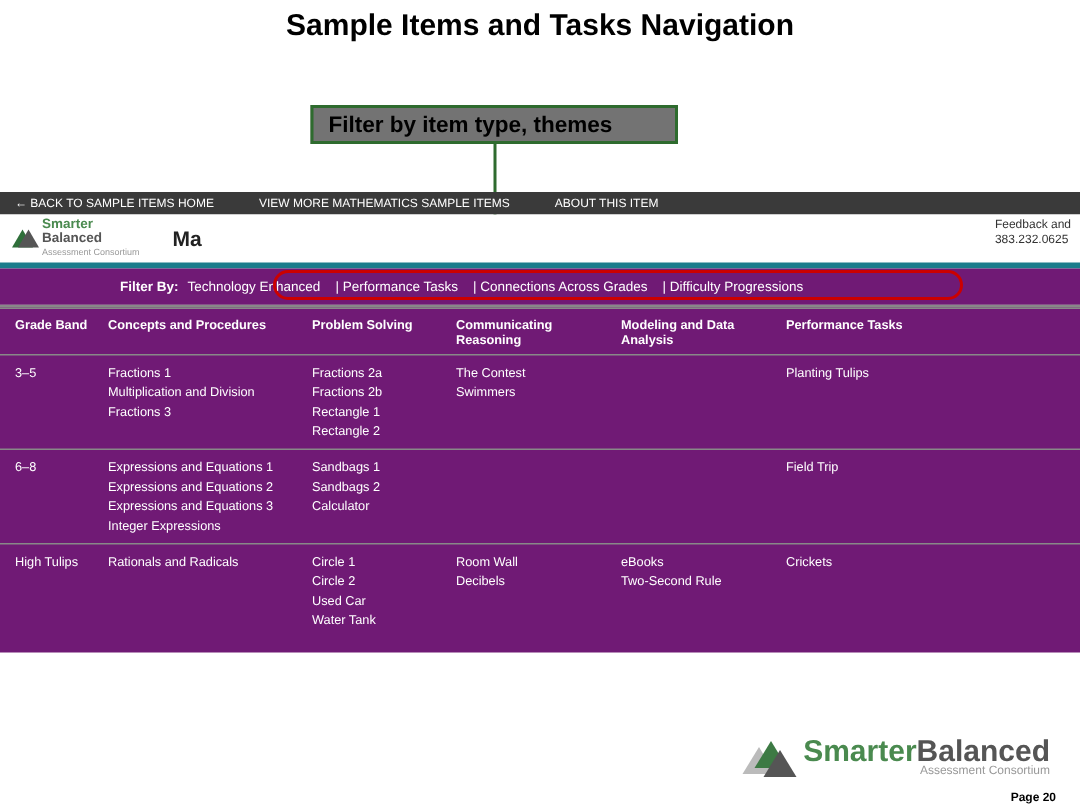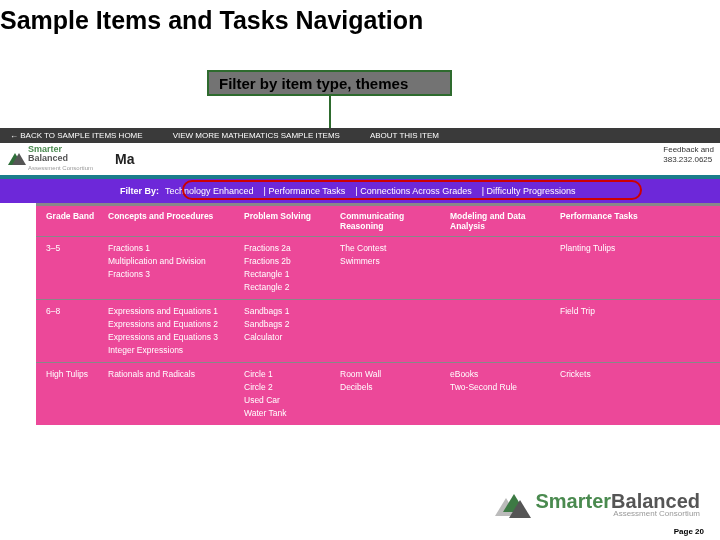--- a/index.html
+++ b/index.html
@@ -1,45 +1,45 @@
 <!DOCTYPE html>
 <html><head>
 <meta charset="utf-8">
 <style>
   * { box-sizing: border-box; margin: 0; padding: 0; }
   body { width: 720px; height: 540px; font-family: Arial, Helvetica, sans-serif; background: #fff; position: relative; overflow: hidden; }
 
-  .slide-title { font-size: 25px; font-weight: bold; color: #000; padding-top: 6px; }
+  .slide-title { font-size: 20px; font-weight: bold; color: #000; text-align: center; padding-top: 6px; }
 
   .callout-box { position: absolute; left: 207px; top: 70px; width: 245px; height: 26px; border: 2px solid #2e6b2e; background: #737373; display: flex; align-items: center; padding-left: 10px; font-size: 15px; font-weight: bold; color: #000; }
   .arrow-line { position: absolute; left: 329px; top: 96px; width: 2px; height: 60px; background: #2e6b2e; }
   .arrow-head { position: absolute; left: 323px; top: 152px; width: 0; height: 0; border-left: 7px solid transparent; border-right: 7px solid transparent; border-top: 10px solid #2e6b2e; }
 
   .screenshot { position: absolute; left: 0px; top: 128px; width: 720px; }
 
   .topnav { height: 15px; background: #3a3a3a; color: #fff; font-size: 8px; display: flex; align-items: center; }
   .topnav a { color:#fff; text-decoration:none; margin-left:10px; margin-right:20px; }
 
   .header-row { height: 36px; background:#fff; border-bottom:4px solid #1b7d8c; position:relative; display:flex; align-items:center; }
   .logo-small { margin-left:8px; display:flex; align-items:center; }
   .logo-tri { width:0;height:0;border-left:7px solid transparent;border-right:7px solid transparent;border-bottom:12px solid #2f6f3a; position:relative; margin-right:-4px;}
   .logo-tri.dark{ border-bottom-color:#555; margin-left:-6px; z-index:0;}
   .logo-txt { font-size:9px; line-height:9px; margin-left:6px; color:#333; }
   .logo-txt .b{ font-weight:bold; color:#4a8a4f; }
   .logo-txt .s{ font-size:6px; color:#999; }
   .hdr-ma { margin-left:22px; font-size:14px; font-weight:bold; color:#222;text-align:center; }
   .hdr-side { position:absolute; right:6px; top:2px; font-size:8px; text-align:left; color:#333; line-height:10px;}
 
-  .filterbar { height: 24px; background:#6d28d9; color:#fff; font-size:9px; display:flex; align-items:center; padding-left:120px; position:relative;}
+  .filterbar { height: 24px; background:#701a75; color:#fff; font-size:9px; display:flex; align-items:center; padding-left:80px; position:relative;}
   .filterbar .lbl{ font-weight:bold; }
   .red-oval { position:absolute; left:182px; top:1px; width:460px; height:20px; border:2px solid #c00; border-radius:10px; pointer-events:none;}
   .f-item{ margin-left:6px; margin-right:4px; }
   .f-sep::before{content:"| ";}
 
-  .table-wrap { background:#ec4899; color:#fff; font-size:8.5px; padding-bottom:0; border-top:2px solid #888;margin-left:36px;}
+  .table-wrap { background:#701a75; color:#fff; font-size:8.5px; padding-bottom:10px; border-top:2px solid #888;}
   .row { display:flex; border-top:1px solid #888; padding:5px 4px 5px 10px; }
   .row.head { font-weight:bold; }
   .c1{ width:62px; flex-shrink:0;}
   .c2{ width:136px; flex-shrink:0; padding-right:8px;}
   .c3{ width:96px; flex-shrink:0; padding-right:8px;}
   .c4{ width:110px; flex-shrink:0; padding-right:8px;}
   .c5{ width:110px; flex-shrink:0; padding-right:8px;}
   .c6{ width:100px; flex-shrink:0;}
   .cell div{ line-height:12px; margin-bottom:1px;}
 

